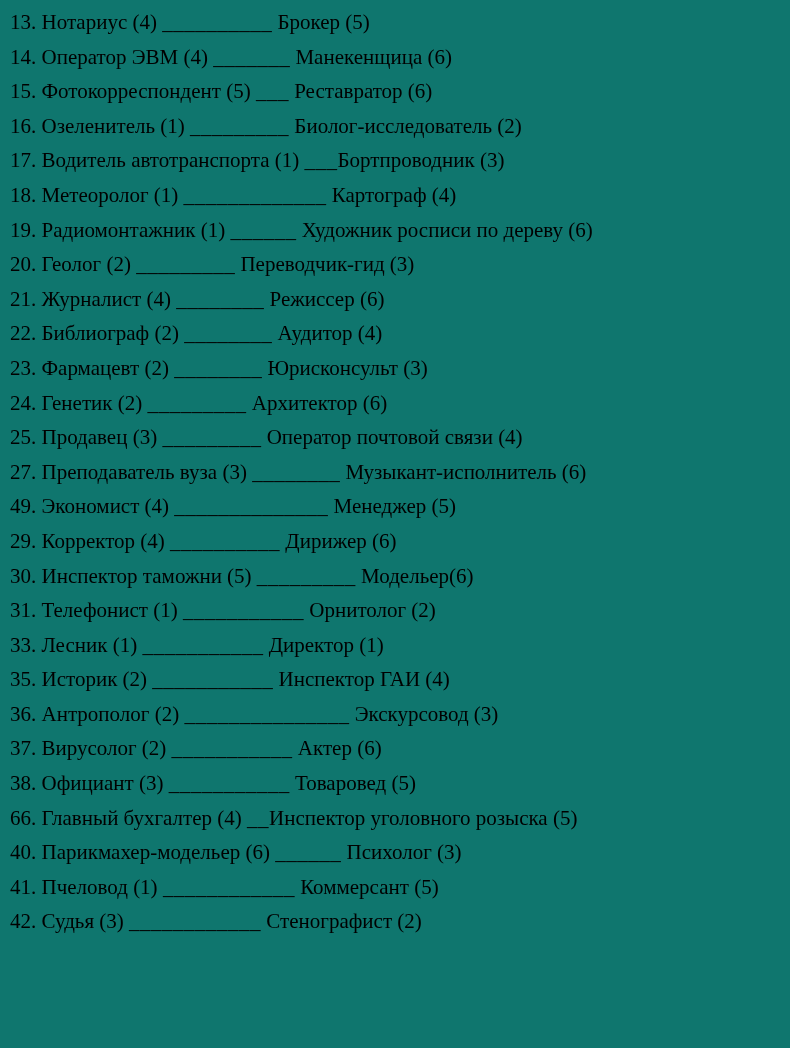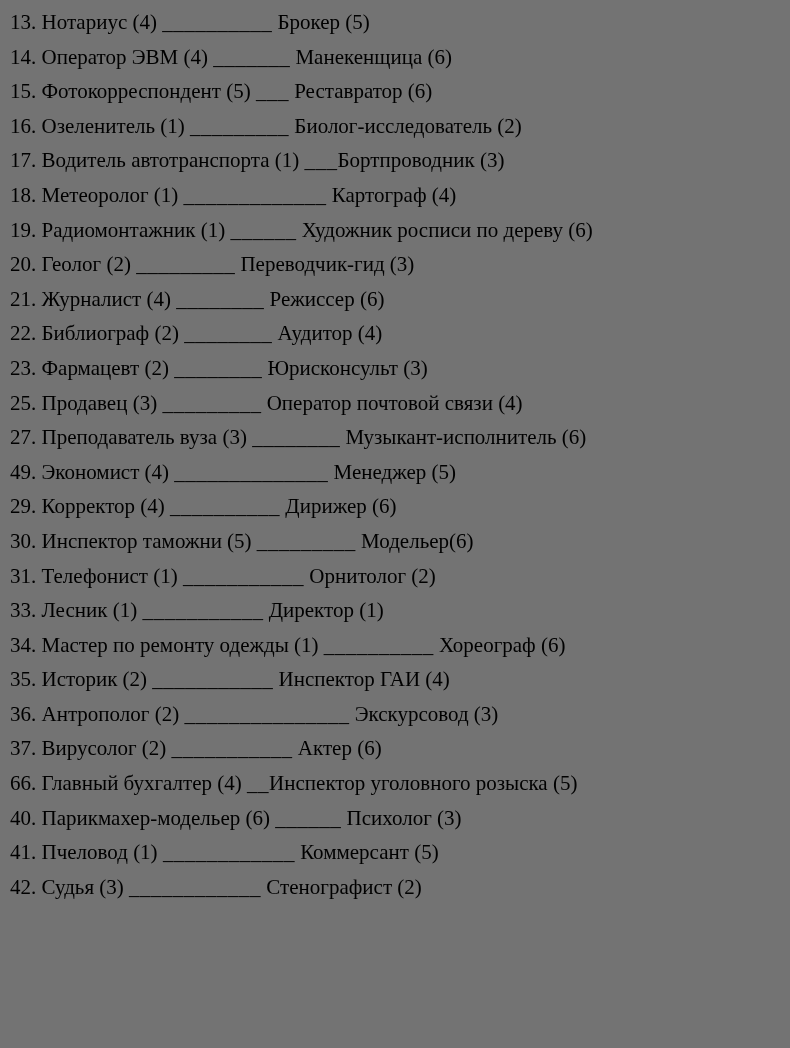--- a/index.html
+++ b/index.html
@@ -4,21 +4,21 @@
 <style>
   html, body {
     margin: 0;
     padding: 0;
     background: #ffffff;
   }
   .page {
     width: 790px;
     min-height: 1048px;
     box-sizing: border-box;
-    background: #737373;
+    background: #0f766e;
     color: #000000;
     font-family: "Liberation Serif", "DejaVu Serif", serif;
     font-size: 21px;
     padding: 5px 6px 5px 10px;
     overflow: hidden;
   }
   .row {
     white-space: nowrap;
     line-height: 34.6px;
     height: 34.6px;
@@ -48,45 +48,46 @@
   <div class="row"><span class="num">19.</span> <span class="left">Радиомонтажник (1)</span> <span class="blank">______</span><span class="sep"> </span><span class="right">Художник росписи по дереву (6)</span></div>
 
   <div class="row"><span class="num">20.</span> <span class="left">Геолог (2)</span> <span class="blank">_________</span><span class="sep"> </span><span class="right">Переводчик-гид (3)</span></div>
 
   <div class="row"><span class="num">21.</span> <span class="left">Журналист (4)</span> <span class="blank">________</span><span class="sep"> </span><span class="right">Режиссер (6)</span></div>
 
   <div class="row"><span class="num">22.</span> <span class="left">Библиограф (2)</span> <span class="blank">________</span><span class="sep"> </span><span class="right">Аудитор (4)</span></div>
 
   <div class="row"><span class="num">23.</span> <span class="left">Фармацевт (2)</span> <span class="blank">________</span><span class="sep"> </span><span class="right">Юрисконсульт (3)</span></div>
 
+  <div class="row"><span class="num">24.</span> <span class="left">Генетик (2)</span> <span class="blank">_________</span><span class="sep"> </span><span class="right">Архитектор (6)</span></div>
 
   <div class="row"><span class="num">25.</span> <span class="left">Продавец (3)</span> <span class="blank">_________</span><span class="sep"> </span><span class="right">Оператор почтовой связи (4)</span></div>
 
 
   <div class="row"><span class="num">27.</span> <span class="left">Преподаватель вуза (3)</span> <span class="blank">________</span><span class="sep"> </span><span class="right">Музыкант-исполнитель (6)</span></div>
 
   <div class="row"><span class="num">49.</span> <span class="left">Экономист (4)</span> <span class="blank">______________</span><span class="sep"> </span><span class="right">Менеджер (5)</span></div>
 
   <div class="row"><span class="num">29.</span> <span class="left">Корректор (4)</span> <span class="blank">__________</span><span class="sep"> </span><span class="right">Дирижер (6)</span></div>
 
   <div class="row"><span class="num">30.</span> <span class="left">Инспектор таможни (5)</span> <span class="blank">_________</span><span class="sep"> </span><span class="right">Модельер(6)</span></div>
 
   <div class="row"><span class="num">31.</span> <span class="left">Телефонист (1)</span> <span class="blank">___________</span><span class="sep"> </span><span class="right">Орнитолог (2)</span></div>
 
 
   <div class="row"><span class="num">33.</span> <span class="left">Лесник (1)</span> <span class="blank">___________</span><span class="sep"> </span><span class="right">Директор (1)</span></div>
 
-  <div class="row"><span class="num">34.</span> <span class="left">Мастер по ремонту одежды (1)</span> <span class="blank">__________</span><span class="sep"> </span><span class="right">Хореограф (6)</span></div>
 
   <div class="row"><span class="num">35.</span> <span class="left">Историк (2)</span> <span class="blank">___________</span><span class="sep"> </span><span class="right">Инспектор ГАИ (4)</span></div>
 
   <div class="row"><span class="num">36.</span> <span class="left">Антрополог (2)</span> <span class="blank">_______________</span><span class="sep"> </span><span class="right">Экскурсовод (3)</span></div>
 
   <div class="row"><span class="num">37.</span> <span class="left">Вирусолог (2)</span> <span class="blank">___________</span><span class="sep"> </span><span class="right">Актер (6)</span></div>
 
+  <div class="row"><span class="num">38.</span> <span class="left">Официант (3)</span> <span class="blank">___________</span><span class="sep"> </span><span class="right">Товаровед (5)</span></div>
 
   <div class="row"><span class="num">66.</span> <span class="left">Главный бухгалтер (4)</span> <span class="blank">__</span><span class="sep"></span><span class="right">Инспектор уголовного розыска (5)</span></div>
 
   <div class="row"><span class="num">40.</span> <span class="left">Парикмахер-модельер (6)</span> <span class="blank">______</span><span class="sep"> </span><span class="right">Психолог (3)</span></div>
 
   <div class="row"><span class="num">41.</span> <span class="left">Пчеловод (1)</span> <span class="blank">____________</span><span class="sep"> </span><span class="right">Коммерсант (5)</span></div>
 
   <div class="row"><span class="num">42.</span> <span class="left">Судья (3)</span> <span class="blank">____________</span><span class="sep"> </span><span class="right">Стенографист (2)</span></div>
 </div>
 </div>

